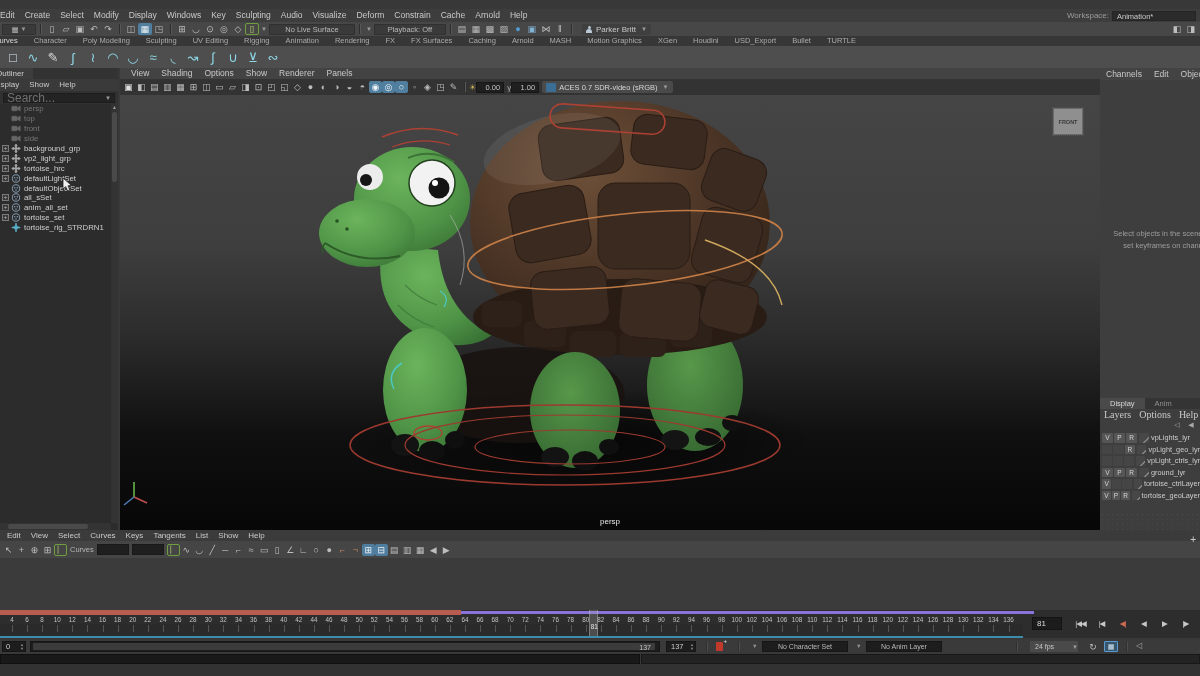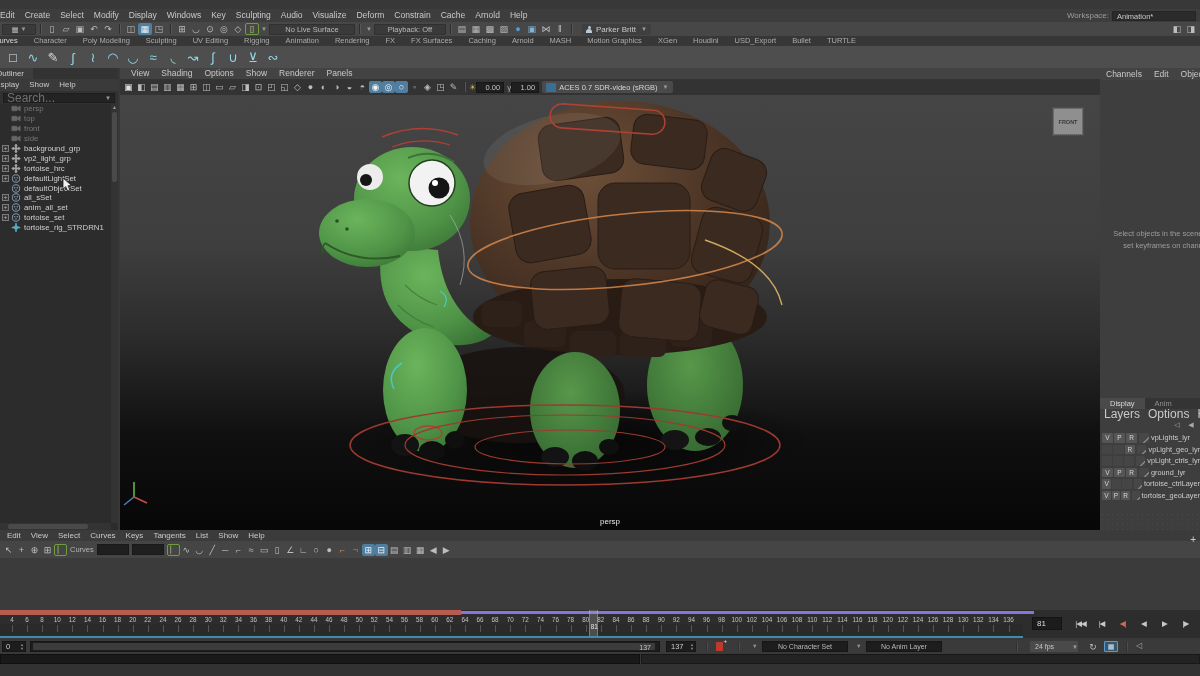--- a/index.html
+++ b/index.html
@@ -93,21 +93,21 @@
   #cbmenus .mi { font-size:8.5px; line-height:12px; padding:0 6px;}
   #cbmessage { position:absolute; left:10px; top:160px; width:150px; text-align:center;
     font-size:7.5px; line-height:1.55; color:#9c9c9c;}
   #layered { position:absolute; left:0; top:330px; width:100px; bottom:0;
     background:#3e3e3e; }
   #layertabs { height:11px; display:flex; background:#343434;}
   .ltab { font-size:7.5px; padding:0 10px; line-height:11px;}
   .ltab.on { background:#4a4a4a; color:#d8d8d8;}
   .ltab.off { color:#8f8f8f;}
   #layermenus { height:11px; background:#3e3e3e;}
-  #layermenus .mi { font-size:12px; line-height:11px; padding:0 4px;}
+  #layermenus .mi { font-size:10px; line-height:11px; padding:0 4px;font-family:Liberation Serif, serif;}
   #layericons { height:10px; display:flex; justify-content:flex-end; gap:4px; padding-right:4px;}
   #layericons .icn { width:10px; height:9px; font-size:7px; color:#a8a8a8;}
   #layerrows { margin-top:2px; }
   .lrow { display:flex; align-items:center; height:11.5px; padding-left:2px; gap:1px;}
   .tgl { width:11px; height:9.5px; background:#555; border-radius:1px; font-size:6.5px; color:#d6d6d6;
     display:flex; align-items:center; justify-content:center;}
   .tgl.empty { background:#454545; color:transparent;}
   .lsw { width:10px; height:9.5px; background:#474747; border-radius:1px; margin:0 1px; position:relative; overflow:hidden;}
   .lsw:before { content:""; position:absolute; left:-2px; top:8px; width:16px; height:1px; background:#9a9a9a; transform:rotate(-45deg);}
   .lnm { font-size:7.3px; color:#cccccc; white-space:nowrap;}

